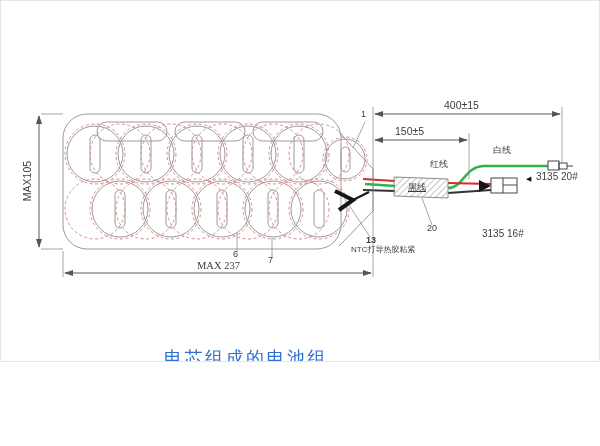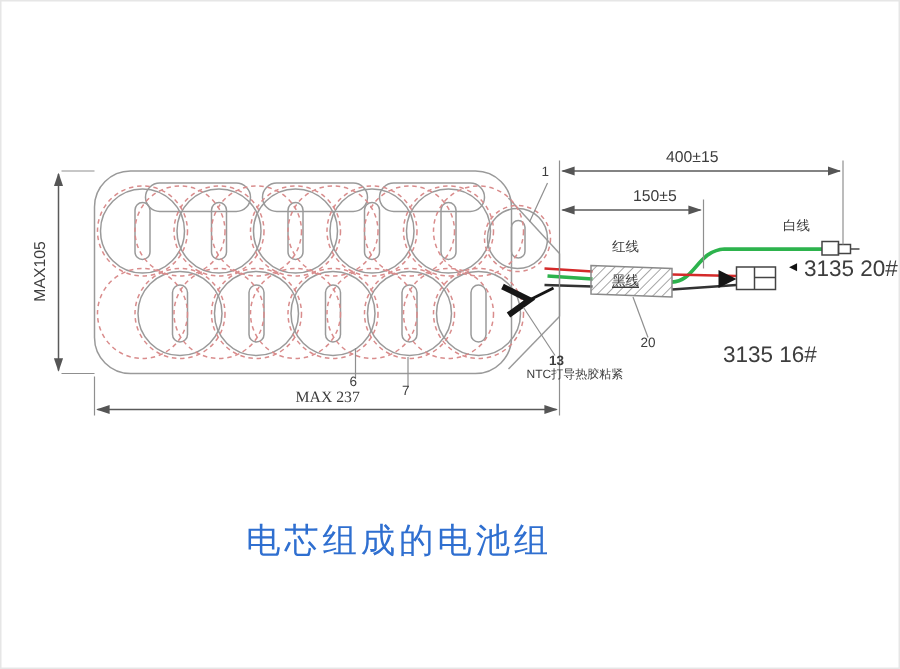--- a/index.html
+++ b/index.html
@@ -1,33 +1,33 @@
 <!DOCTYPE html>
 <html style="--green-wire: #2db34d; --red-wire: #d42a2a; --black-wire: #333333; --cell-dashed: #d98c8c; --line: #9a9a9a; --dimline: #5a5a5a; --title: #2f6fd0;"><head>
 <meta charset="utf-8">
 <style>
   :root{
     --green-wire:#2db34d; --red-wire:#d42a2a; --black-wire:#333333;
     --cell-dashed:#d98c8c; --line:#9a9a9a; --dimline:#5a5a5a; --title:#2f6fd0;
   }
   html,body{margin:0;padding:0;background:#ffffff;}
   .canvas{
-    position:relative;width:600px;height:446px;background:#fff;
+    position:relative;width:600px;height:362px;background:#fff;
     border:1px solid #e6e6e6;box-sizing:border-box;overflow:hidden;
     font-family:"Liberation Sans","DejaVu Sans",sans-serif;color:#3d3d3d;
   }
   svg.draw{position:absolute;left:0;top:0;}
   .lbl{position:absolute;white-space:nowrap;line-height:1;color:#3d3d3d;}
   .dim{font-size:10.5px;}
   .small{font-size:9px;}
   .tiny{font-size:8px;text-align:right;}
-  .conn{font-size:15px;}
+  .conn{font-size:10px;}
   .tri{font-size:7px;color:#111;}
   .rot{transform:translate(-50%,-50%) rotate(-90deg);transform-origin:center;}
-  .title{font-size:23px;letter-spacing:2.5px;color:var(--title);font-weight:500;}
+  .title{font-size:18px;letter-spacing:2.5px;color:var(--title);font-weight:500;}
 </style>
 </head>
 <body>
 
 <div class="canvas">
 
   <svg class="draw" width="600" height="446" viewBox="0 0 600 446">
     <defs>
       <marker id="arr" viewBox="0 0 10 10" refX="9" refY="5" markerWidth="9" markerHeight="9" orient="auto-start-reverse">
         <path d="M0,1.6 L10,5 L0,8.4 z" fill="#555"></path>
@@ -142,27 +142,27 @@
     <g stroke="#8f8f8f" stroke-width="0.8" fill="none">
       <line x1="364" y1="121" x2="352" y2="147"></line>
       <line x1="369" y1="236" x2="348" y2="204"></line>
       <line x1="431" y1="224" x2="421" y2="197"></line>
       <line x1="236" y1="251" x2="236" y2="231"></line>
       <line x1="271" y1="257" x2="271" y2="237"></line>
     </g>
   </svg>
 
   <span class="lbl dim" style="left:443px;top:99px;">400±15</span>
-  <span class="lbl dim" style="left:421px;top:125px;">150±5</span>
+  <span class="lbl dim" style="left:394px;top:125px;">150±5</span>
   <span class="lbl dim rot" style="left:26px;top:180px;">MAX105</span>
   <span class="lbl dim" style="left:196px;top:260px;font-family:Liberation Serif, serif;">MAX 237</span>
 
-  <span class="lbl small" style="left:407px;top:159px;">红线</span>
+  <span class="lbl small" style="left:429px;top:159px;">红线</span>
   <span class="lbl small" style="left:407px;top:182px;text-decoration:underline;">黑线</span>
-  <span class="lbl small" style="left:506px;top:145px;padding-left:15px;">白线</span>
+  <span class="lbl small" style="left:477px;top:145px;padding-left:15px;">白线</span>
 
   <span class="lbl tri" style="left:525px;top:174px;">◀</span>
   <span class="lbl conn" style="left:535px;top:171px;">3135  20#</span>
   <span class="lbl conn" style="left:481px;top:198px;margin-top:30px;">3135  16#</span>
 
   <span class="lbl small" style="left:360px;top:109px;">1</span>
   <span class="lbl small" style="left:365px;top:235px;font-weight:bold;">13</span>
   <span class="lbl tiny" style="left:350px;top:245px;">NTC打导热胶粘紧</span>
   <span class="lbl small" style="left:426px;top:223px;">20</span>
   <span class="lbl small" style="left:232px;top:249px;">6</span>

